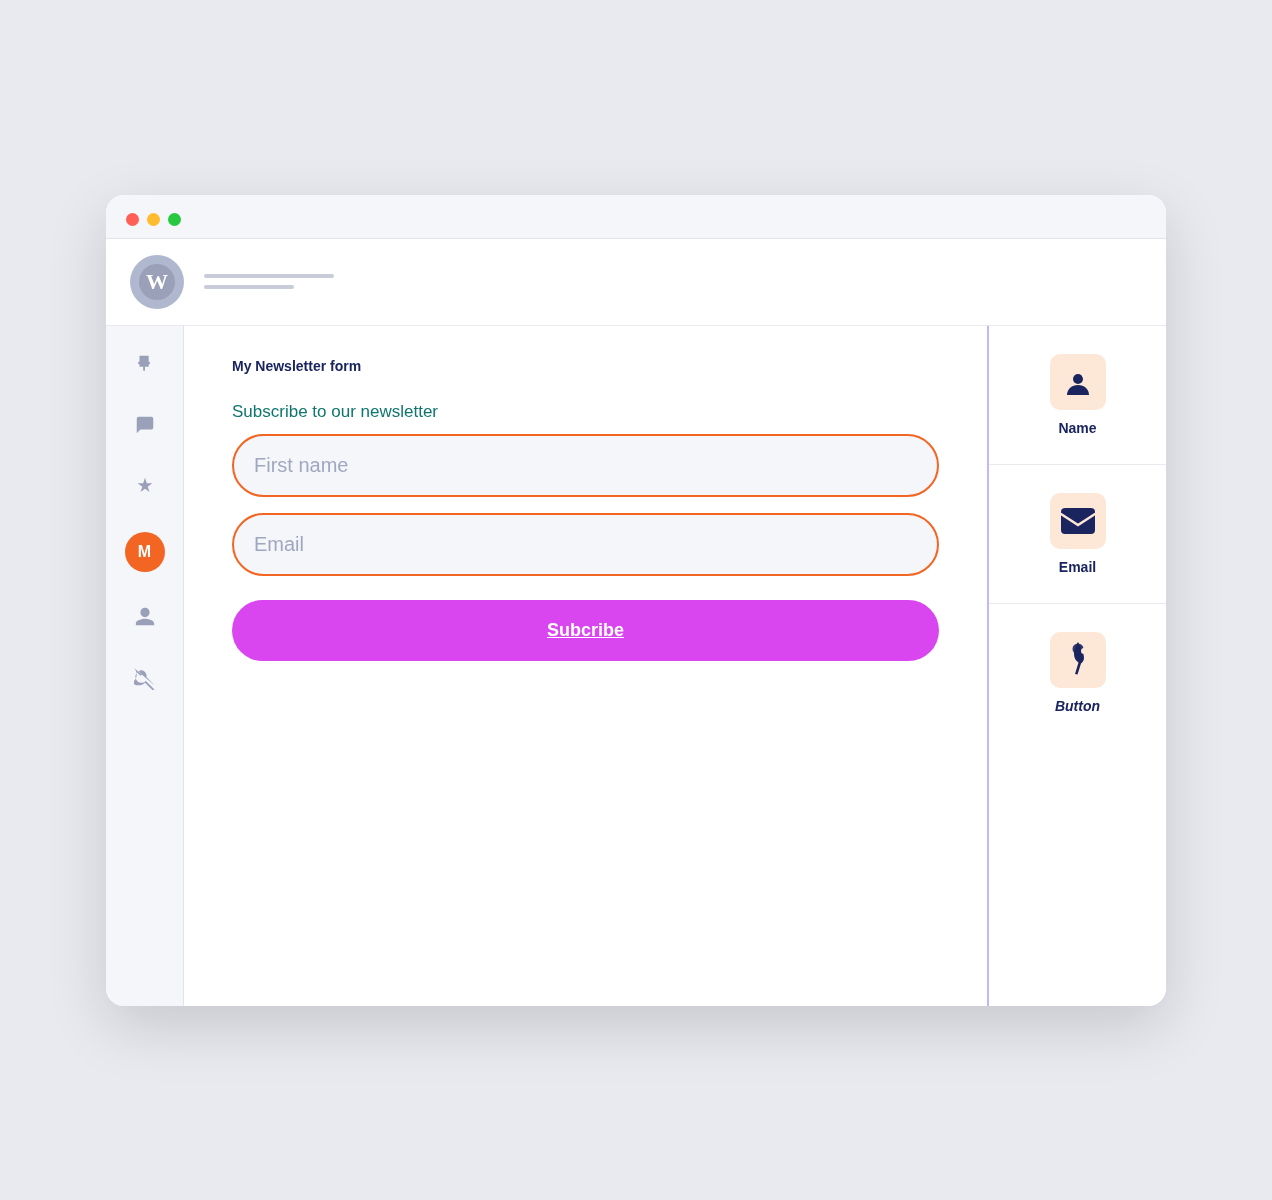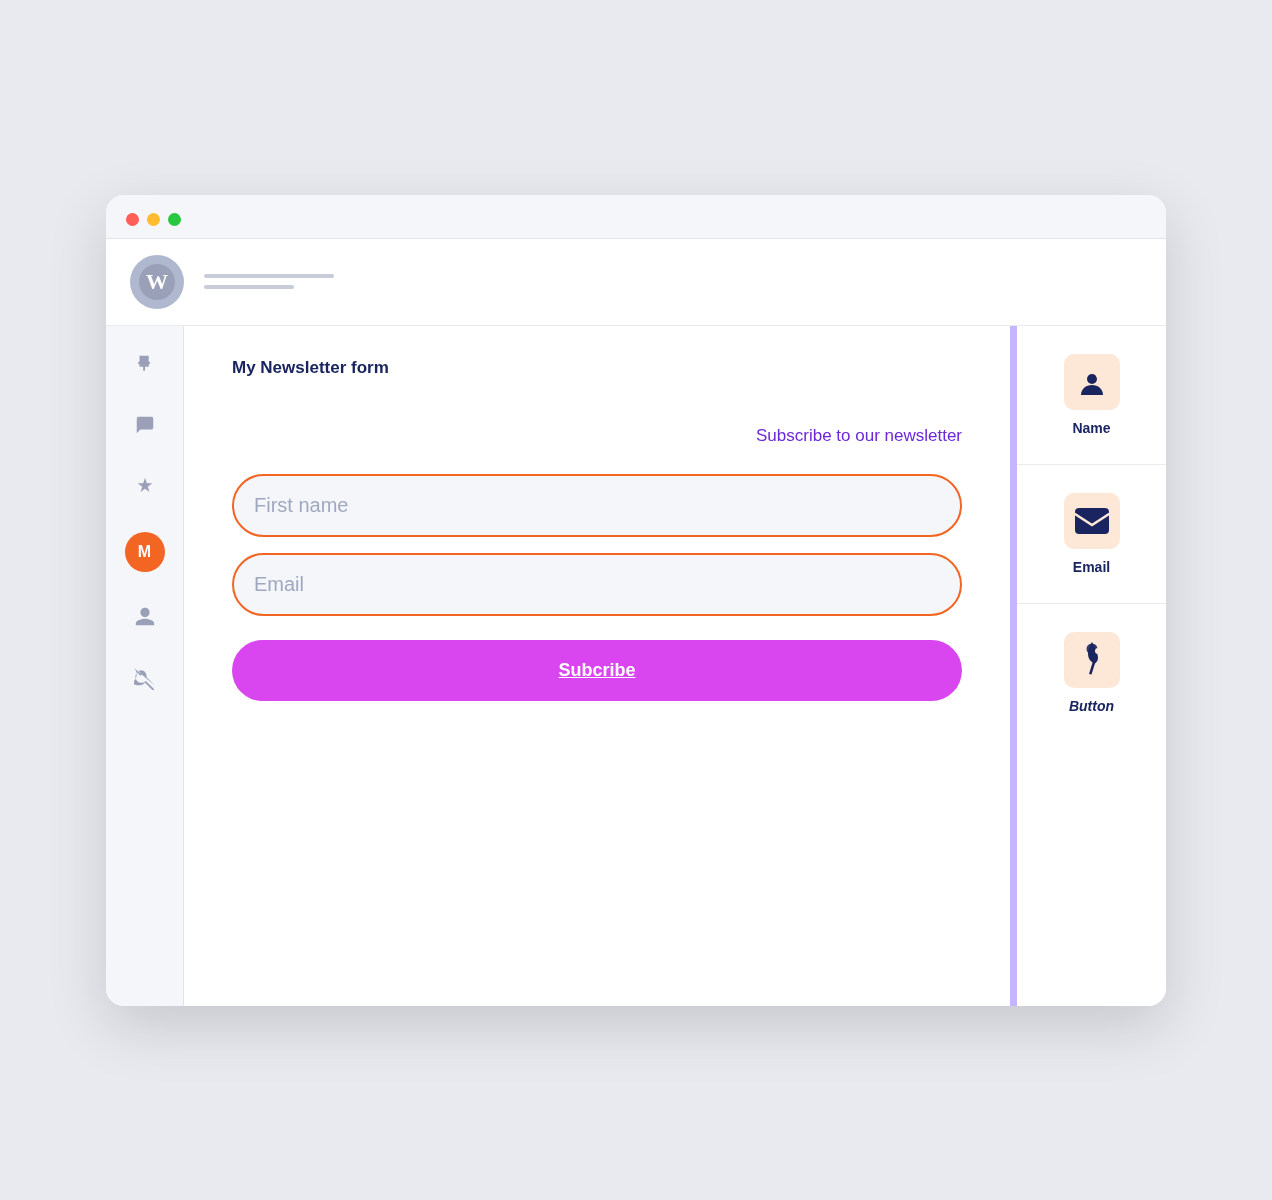--- a/index.html
+++ b/index.html
@@ -108,29 +108,29 @@
       font-size: 16px;
     }
     .content-area {
       flex: 1;
       background: #ffffff;
       padding: 32px 48px;
       min-height: 680px;
     }
     .form-title {
       color: #1a2560;
+      font-size: 14px;
+      font-weight: 700;
+      margin-bottom: 28px;
+    }
+    .newsletter-subtitle {
+      text-align: left;
+      color: #0f766e;
       font-size: 17px;
-      font-weight: 700;
-      margin-bottom: 48px;
-    }
-    .newsletter-subtitle {
-      text-align: right;
-      color: #6d28d9;
-      font-size: 17px;
-      margin-bottom: 28px;
+      margin-bottom: 12px;
     }
     .form-input {
       width: 100%;
       padding: 18px 20px;
       border: 2px solid #f26522;
       border-radius: 50px;
       background: #f5f6fa;
       font-size: 20px;
       color: #a0a8c0;
       outline: none;
@@ -145,23 +145,23 @@
       color: white;
       border: none;
       border-radius: 50px;
       font-size: 18px;
       font-weight: 700;
       cursor: pointer;
       margin-top: 8px;
       text-decoration: underline;
     }
     .right-sidebar {
-      width: 156px;
+      width: 179px;
       background: #ffffff;
-      border-left: 7px solid #c4b5fd;
+      border-left: 2px solid #c4b5fd;
       display: flex;
       flex-direction: column;
       align-items: center;
     }
     .right-sidebar-item {
       width: 100%;
       display: flex;
       flex-direction: column;
       align-items: center;
       padding: 28px 16px;

